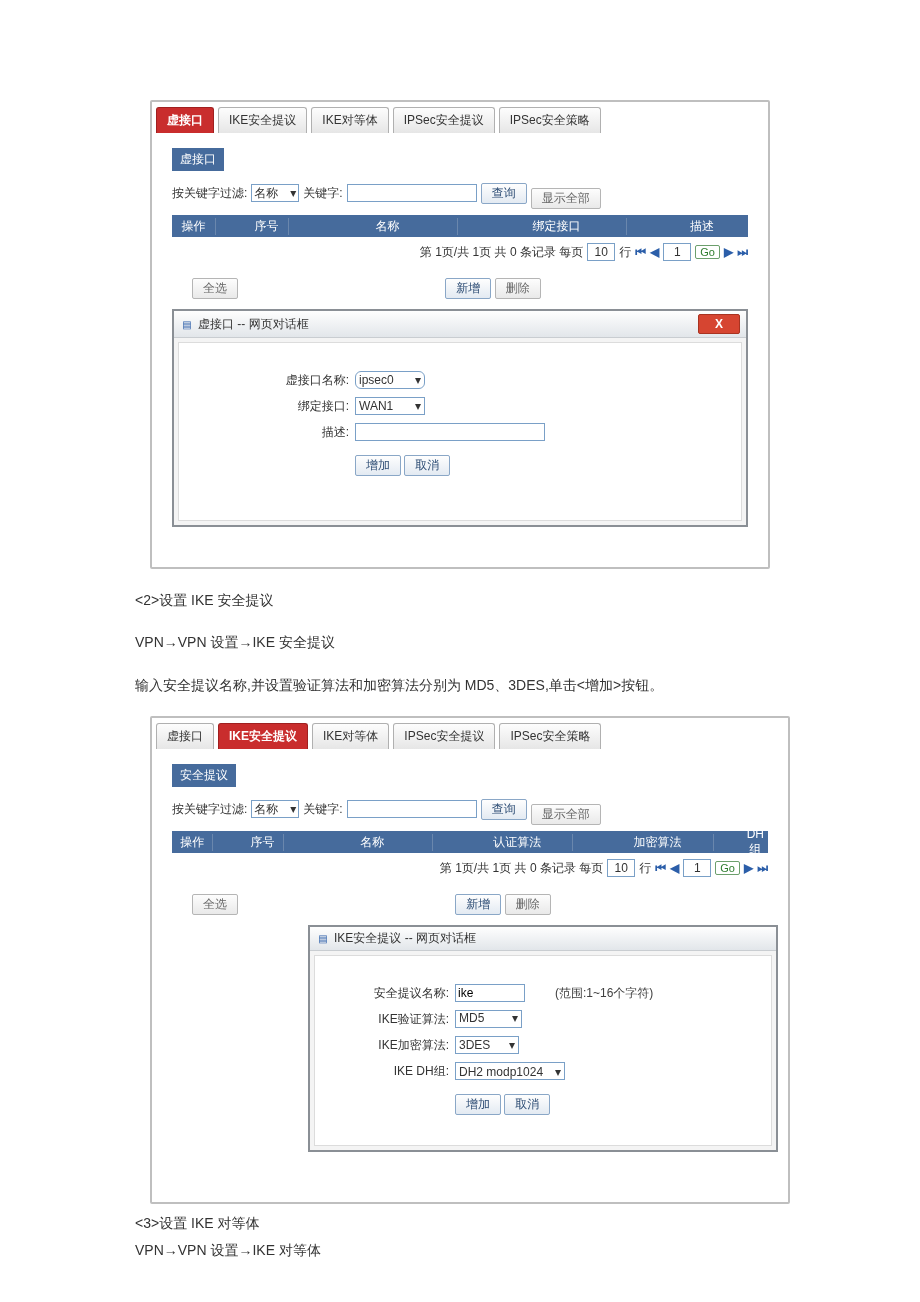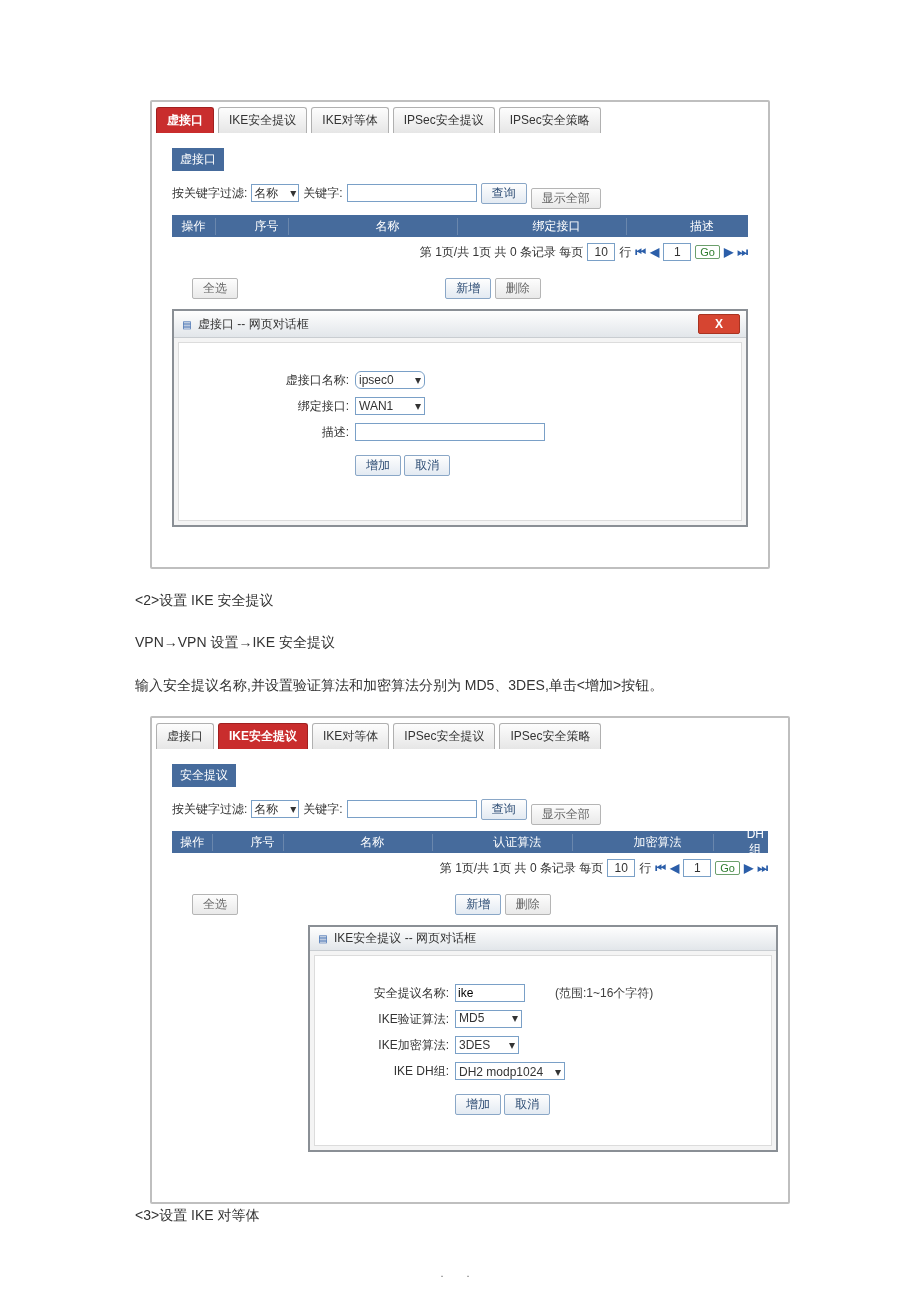--- a/index.html
+++ b/index.html
@@ -396,16 +396,17 @@
           </div>
           <div class="formbtns" style="margin-left:126px;">
             <button class="btn">增加</button>
             <button class="btn">取消</button>
           </div>
         </div>
       </div>
     </div>
   </div>
 
-  <div class="doc-text" style="margin-top:0;margin-bottom:4px;">&lt;3&gt;设置 IKE 对等体</div>
+  <div class="doc-text" style="margin-top:8px;margin-bottom:4px;">&lt;3&gt;设置 IKE 对等体</div>
+  <div class="doc-text" style="margin-top:0;">VPN→VPN 设置→IKE 对等体</div>
 
   <div class="footer-dots">. .</div>
 </div>
 
 </body></html>

